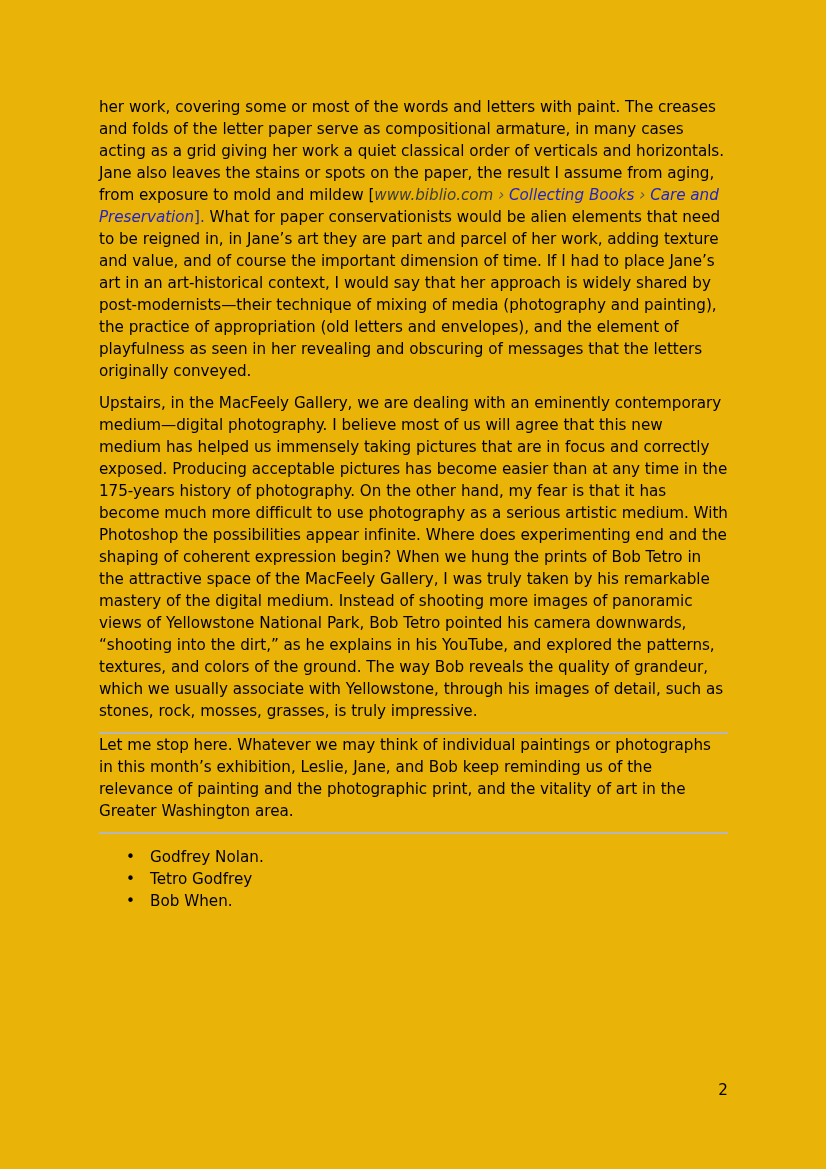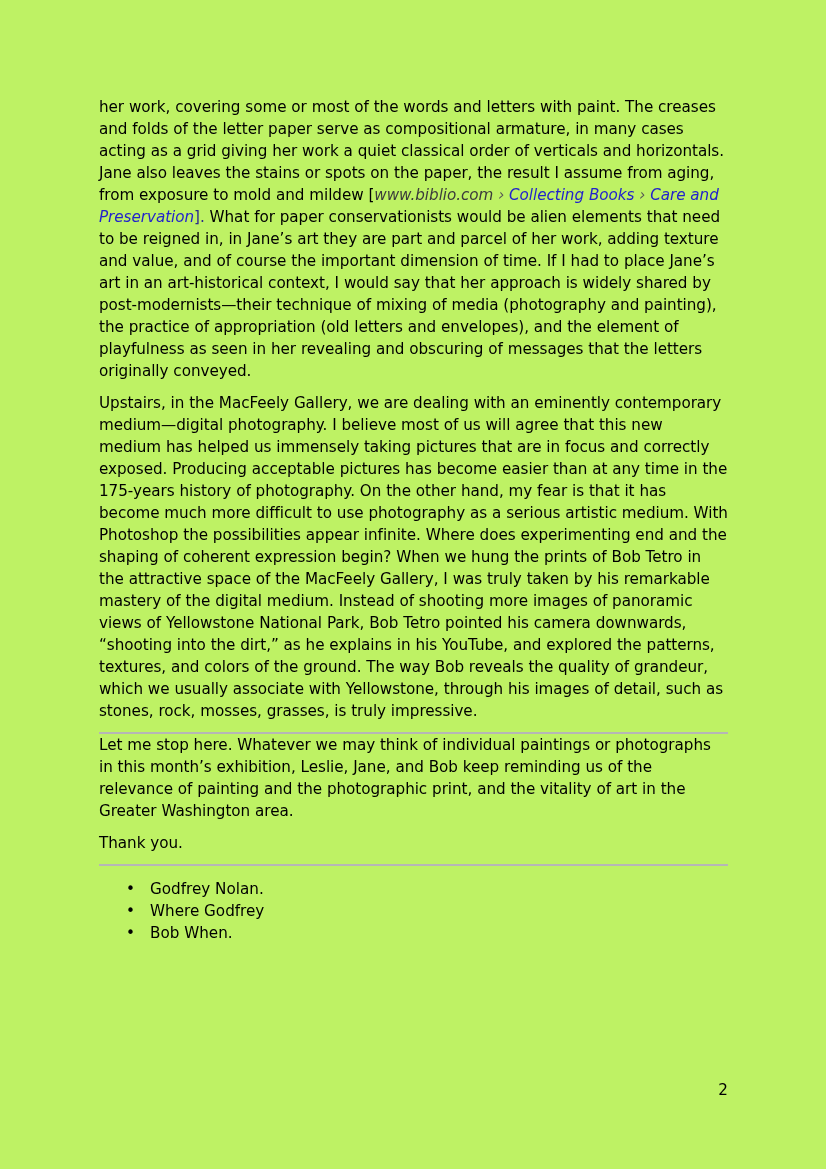--- a/index.html
+++ b/index.html
@@ -9,21 +9,21 @@
     background: #ffffff;
   }
   body {
     font-family: "DejaVu Sans", sans-serif;
     color: #000000;
   }
   .page {
     position: relative;
     width: 826px;
     height: 1169px;
-    background: #bef264;
+    background: #eab308;
     overflow: hidden;
     box-sizing: border-box;
   }
   .content {
     position: absolute;
     left: 99px;
     top: 96px;
     width: 629px;
   }
   p.para {
@@ -108,28 +108,27 @@
   <div class="content">
 
     <p class="para"><span>her work, covering some or most of the words and letters with paint. The creases and folds of the letter paper serve as compositional armature, in many cases acting as a grid giving her work a quiet classical order of verticals and horizontals. Jane also leaves the stains or spots on the paper, the result I assume from aging, from exposure to mold and mildew </span><span class="bracket">[</span><span class="linkgray">www.biblio.com</span><span class="sep"> › </span><span class="linkblue">Collecting Books</span><span class="sep"> › </span><span class="linkblue">Care and Preservation</span><span class="bracket-close">].</span><span>  What for paper conservationists would be alien elements that need to be reigned in, in Jane’s art they are part and parcel of her work, adding texture and value, and of course the important dimension of time. If I had to place Jane’s art in an art-historical context, I would say that her approach is widely shared by post-modernists—their technique of mixing of media (photography and painting), the practice of appropriation (old letters and envelopes), and the element of playfulness as seen in her revealing and obscuring of messages that the letters originally conveyed.</span></p>
 
     <p class="para">Upstairs, in the MacFeely Gallery, we are dealing with an eminently contemporary medium—digital photography. I believe most of us will agree that this new medium has helped us immensely taking pictures that are in focus and correctly exposed. Producing acceptable pictures has become easier than at any time in the 175-years history of photography. On the other hand, my fear is that it has become much more difficult to use photography as a serious artistic medium. With Photoshop the possibilities appear infinite. Where does experimenting end and the shaping of coherent expression begin?  When we hung the prints of Bob Tetro in the attractive space of the MacFeely Gallery, I was truly taken by his remarkable mastery of the digital medium. Instead of shooting more images of panoramic views of Yellowstone National Park, Bob Tetro pointed his camera downwards, “shooting into the dirt,” as he explains in his YouTube, and explored the patterns, textures, and colors of the ground. The way Bob reveals the quality of grandeur, which we usually associate with Yellowstone, through his images of detail, such as stones, rock, mosses, grasses, is truly impressive.</p>
 
     <hr class="rule block-sep-top">
 
     <p class="para">Let me stop here. Whatever we may think of individual paintings or photographs in this month’s exhibition, Leslie, Jane, and Bob keep reminding us of the relevance of painting and the photographic print, and the vitality of art in the Greater Washington area.</p>
 
-    <p class="para">Thank you.</p>
 
     <hr class="rule block-sep-bottom">
 
 
     <ul class="bullets">
       <li><span class="bullet-dot">•</span><span>Godfrey Nolan.</span></li>
-      <li><span class="bullet-dot">•</span><span>Where Godfrey</span></li>
+      <li><span class="bullet-dot">•</span><span>Tetro Godfrey</span></li>
       <li><span class="bullet-dot">•</span><span>Bob When.</span></li>
     </ul>
 
   </div>
 
   <div class="page-number">2</div>
 
 </div>
 
 </body></html>

